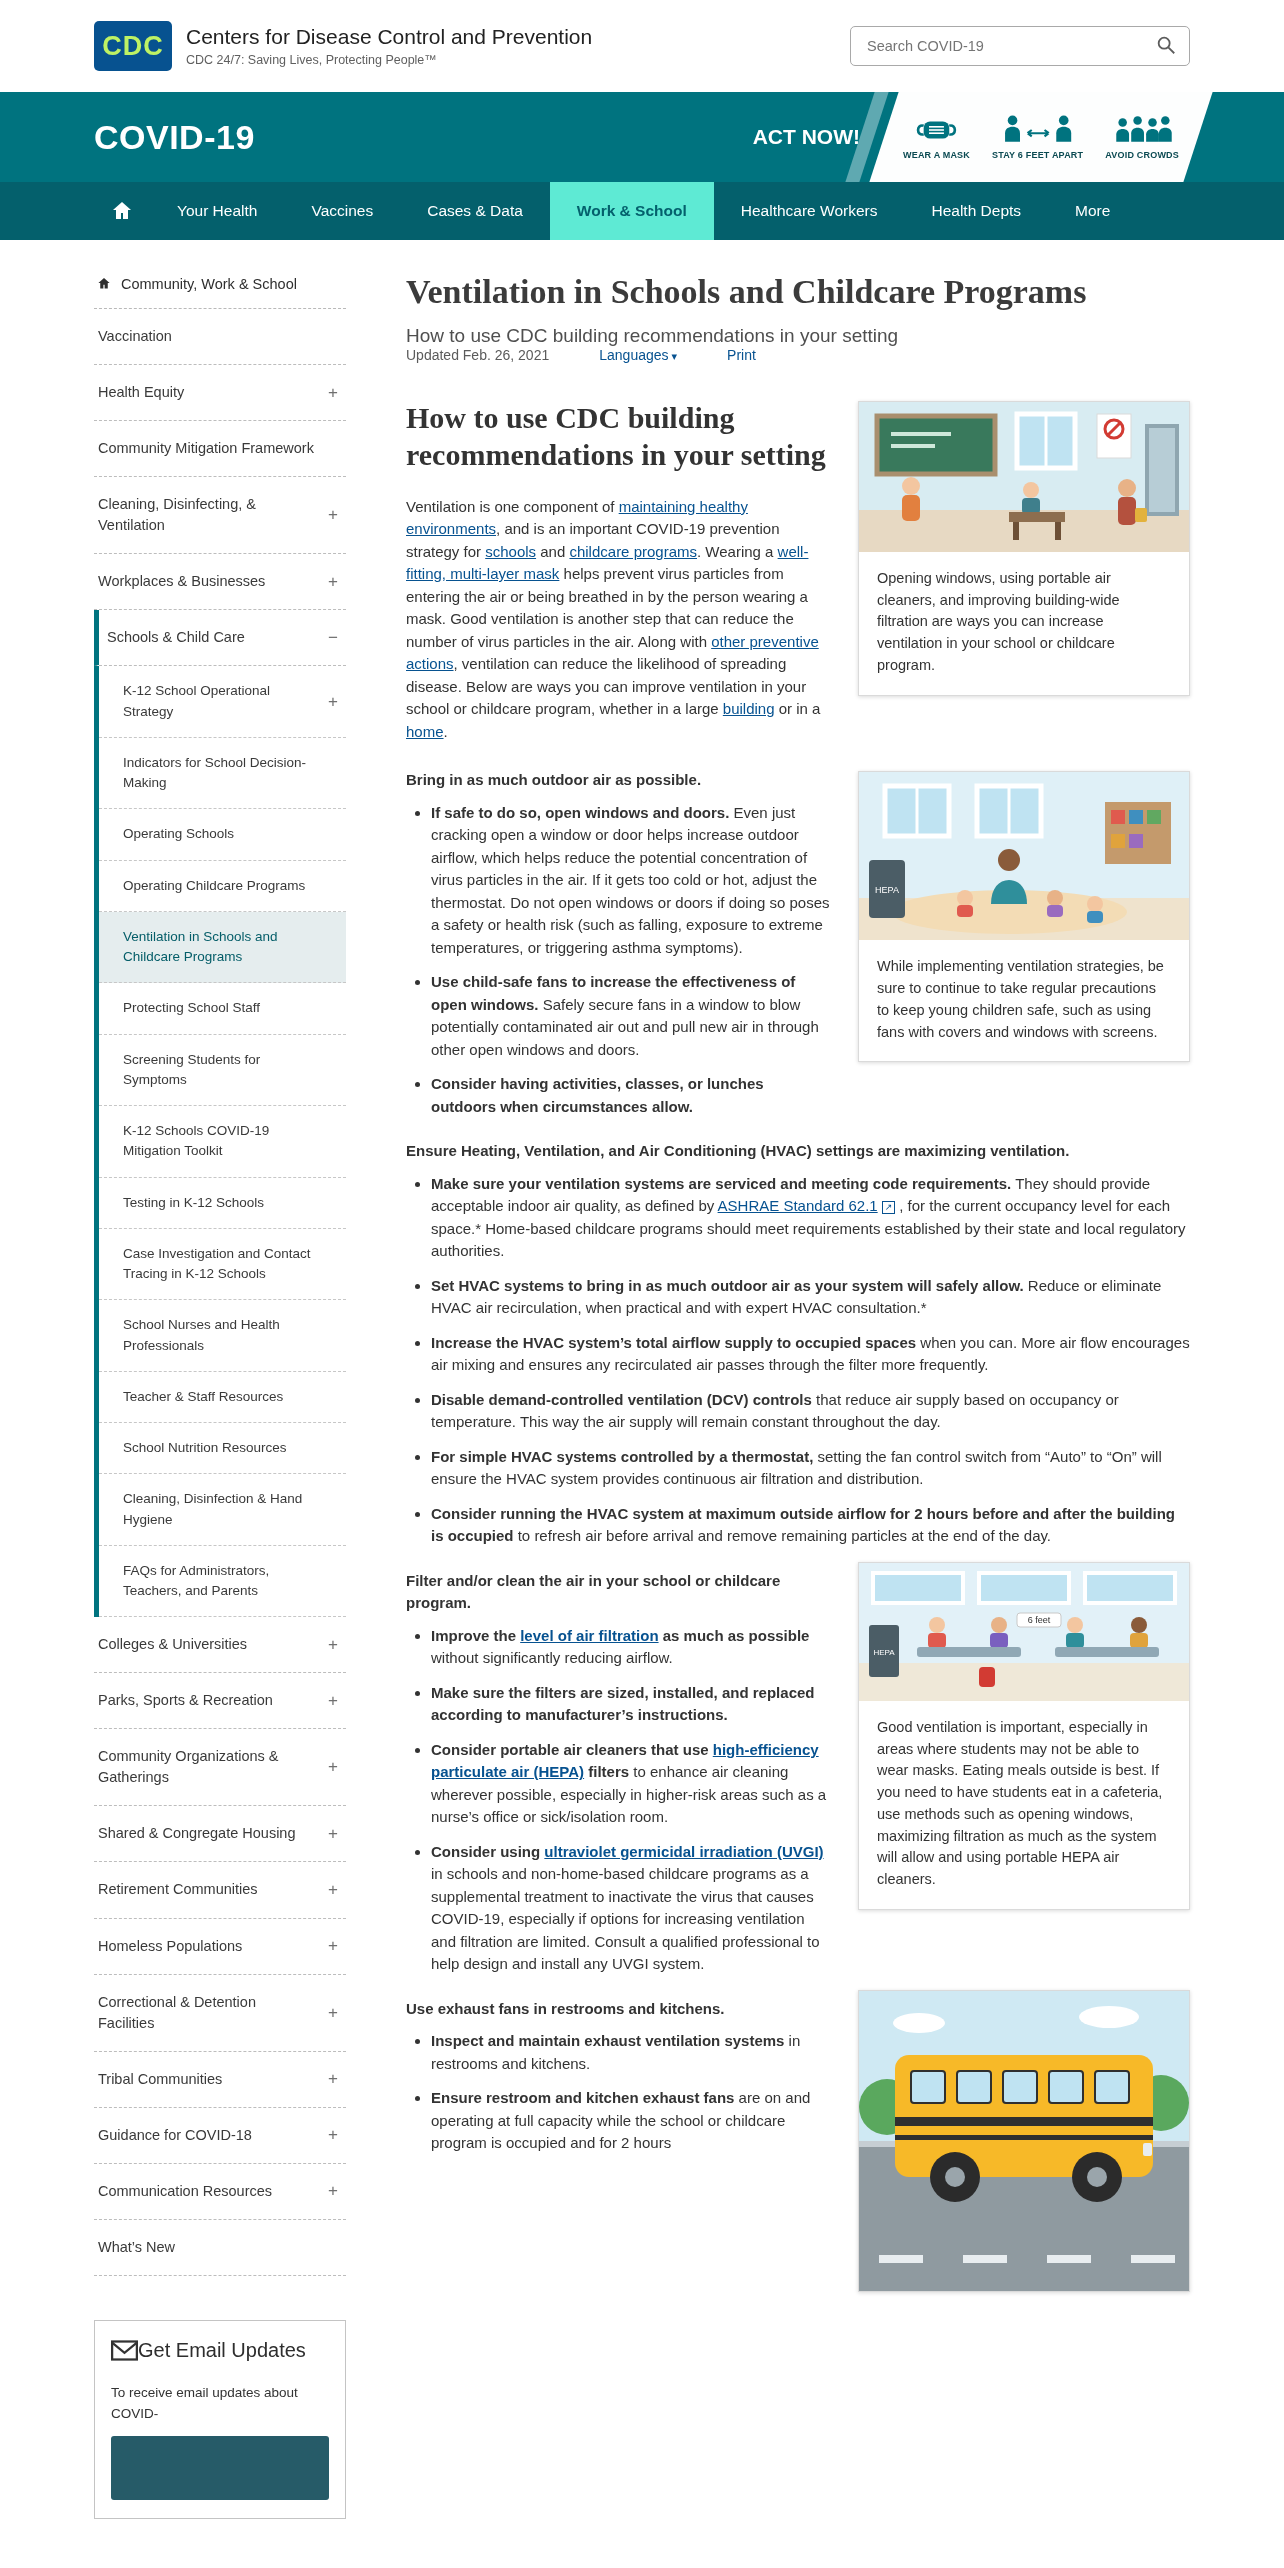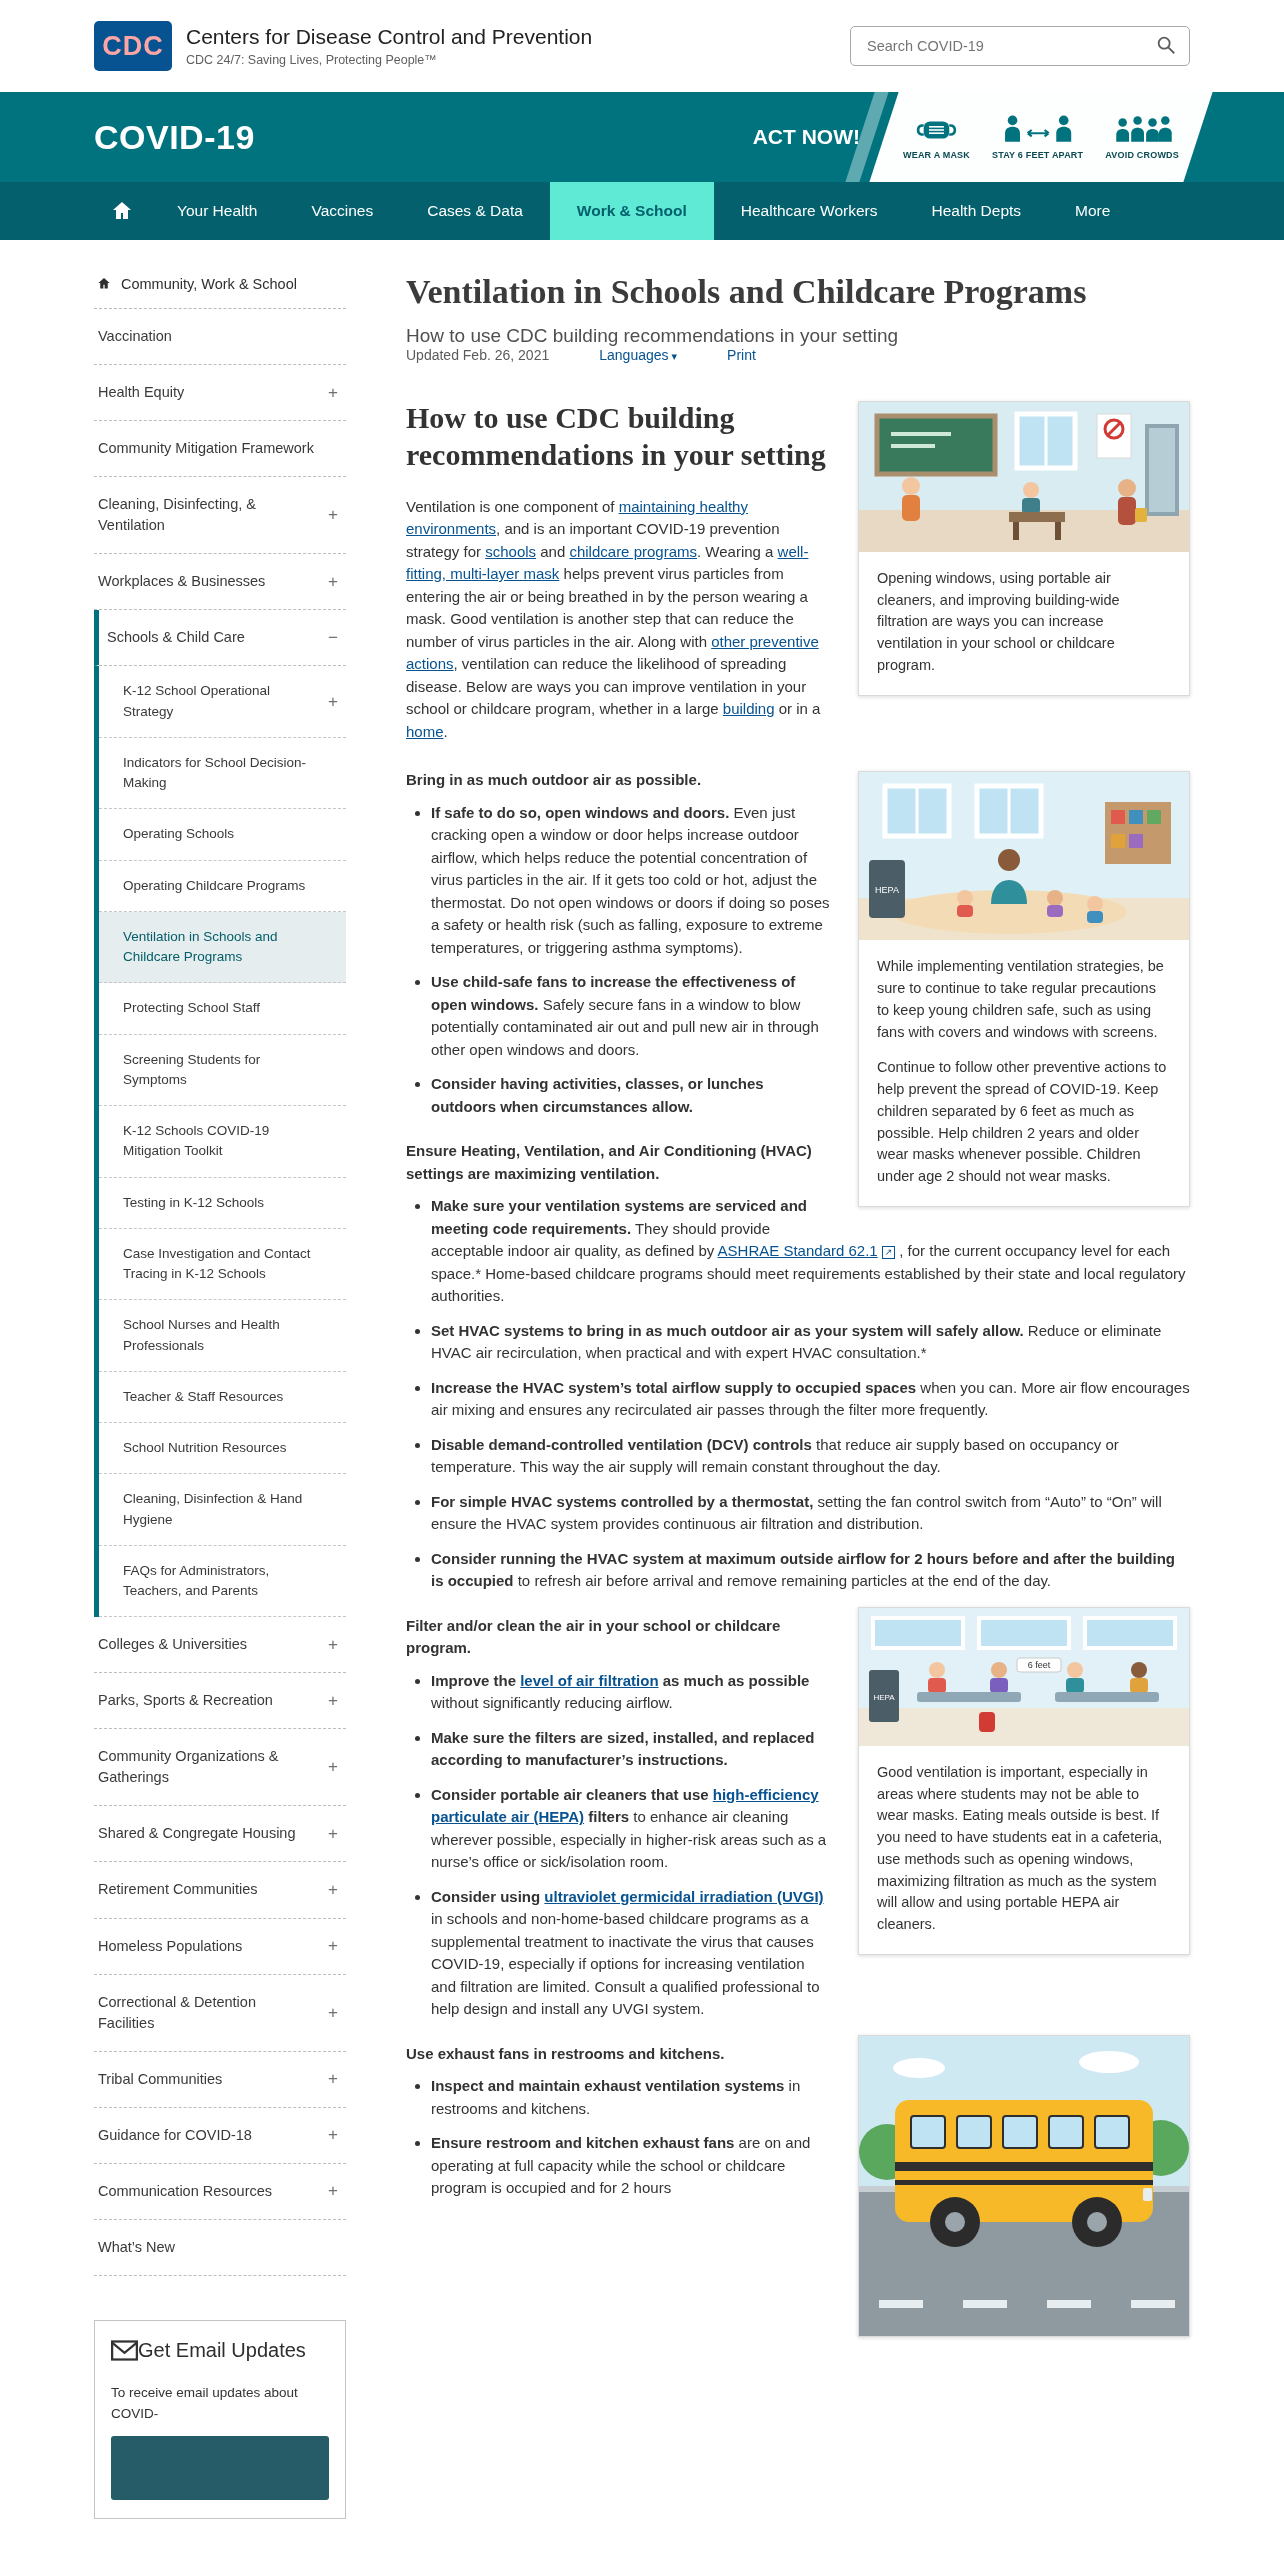--- a/index.html
+++ b/index.html
@@ -2,21 +2,21 @@
 <html><head>
 <meta charset="utf-8">
 <style>
 *{box-sizing:border-box}
 html,body{margin:0;padding:0}
 body{width:1284px;height:2568px;overflow:hidden;position:relative;background:#fff;color:#333;
      font-family:"Liberation Sans",sans-serif;font-size:15px}
 
 
 .site-header{height:92px;display:flex;align-items:center;padding:0 94px;background:#fff}
-.cdc-logo{width:78px;height:50px;background:#075290;border-radius:5px;color:#fca5a5;font-weight:bold;
+.cdc-logo{width:78px;height:50px;background:#075290;border-radius:5px;color:#bef264;font-weight:bold;
           font-size:27px;display:flex;align-items:center;justify-content:center;letter-spacing:1px;cursor:pointer}
 .org{margin-left:14px}
 .org-name{font-size:21px;color:#222}
 .org-tag{font-size:12.5px;color:#5f5f5f;margin-top:4px}
 .search-box{margin-left:auto;width:340px;height:40px;border:1px solid #a9a9a9;border-radius:5px;
             display:flex;align-items:center;padding:0 8px 0 14px;background:#fff}
 .search-box input{border:none;outline:none;flex:1;font-size:14.5px;font-family:Liberation Sans, sans-serif;color:#333;background:transparent}
 .search-btn{width:30px;height:30px;background:none;border:none;padding:2px;cursor:pointer}
 .search-btn svg{width:22px;height:22px}
 
@@ -300,21 +300,20 @@
             <circle cx="106" cy="126" r="8" fill="#f3c6a0"></circle>
             <rect x="98" y="133" width="16" height="12" rx="4" fill="#e05a4e"></rect>
             <circle cx="196" cy="126" r="8" fill="#e8b287"></circle>
             <rect x="188" y="133" width="16" height="12" rx="4" fill="#9a6bbf"></rect>
             <circle cx="236" cy="132" r="8" fill="#f3c6a0"></circle>
             <rect x="228" y="139" width="16" height="12" rx="4" fill="#3f8fbf"></rect>
           </svg>
         </div>
         <div class="card-caption">
             <p>While implementing ventilation strategies, be sure to continue to take regular precautions to keep young children safe, such as using fans with covers and windows with screens.</p>
-            <p>Continue to follow other preventive actions to help prevent the spread of COVID-19. Keep children separated by 6 feet as much as possible. Help children 2 years and older wear masks whenever possible. Children under age 2 should not wear masks.</p>
           </div>
       </aside>
 
       <div>
           <p class="sec-heading">Bring in as much outdoor air as possible.</p>
           <ul>
             <li><span class="bold">If safe to do so, open windows and doors.</span><span> Even just cracking open a window or door helps increase outdoor airflow, which helps reduce the potential concentration of virus particles in the air. If it gets too cold or hot, adjust the thermostat. Do not open windows or doors if doing so poses a safety or health risk (such as falling, exposure to extreme temperatures, or triggering asthma symptoms).</span></li>
             <li><span class="bold">Use child-safe fans to increase the effectiveness of open windows.</span><span> Safely secure fans in a window to blow potentially contaminated air out and pull new air in through other open windows and doors.</span></li>
             <li><span class="bold">Consider having activities, classes, or lunches outdoors when circumstances allow.</span></li>
           </ul>

